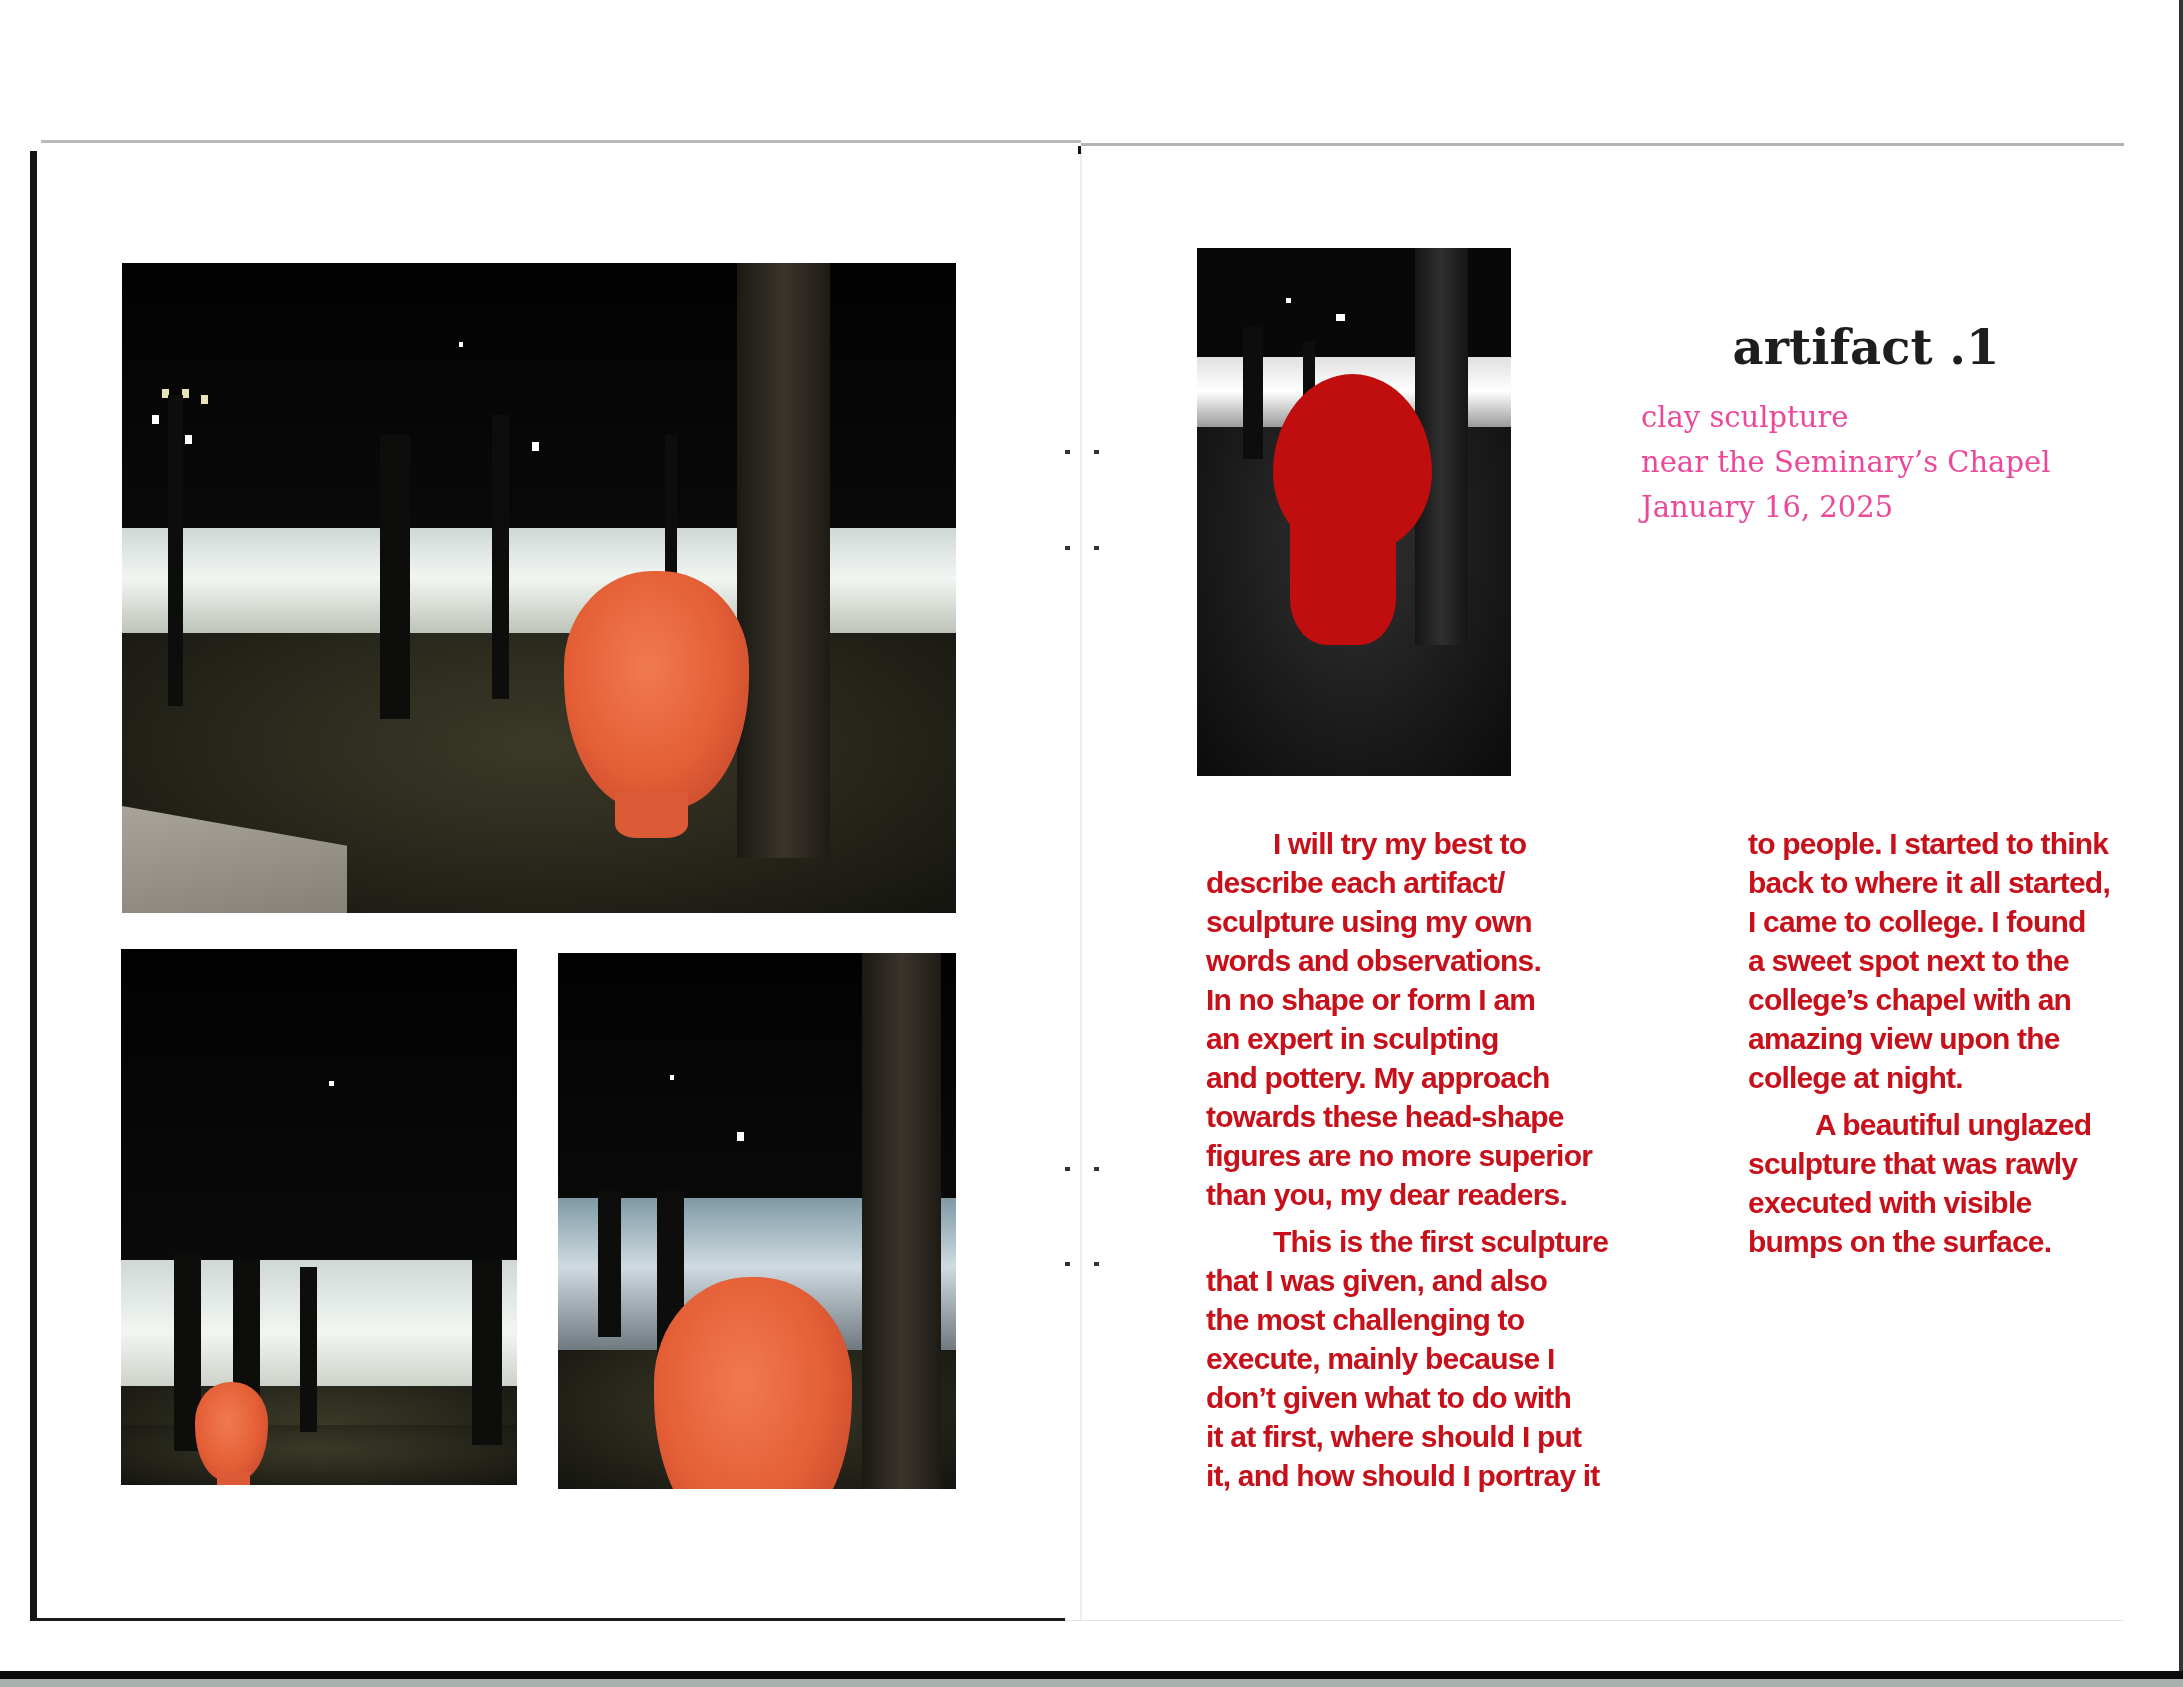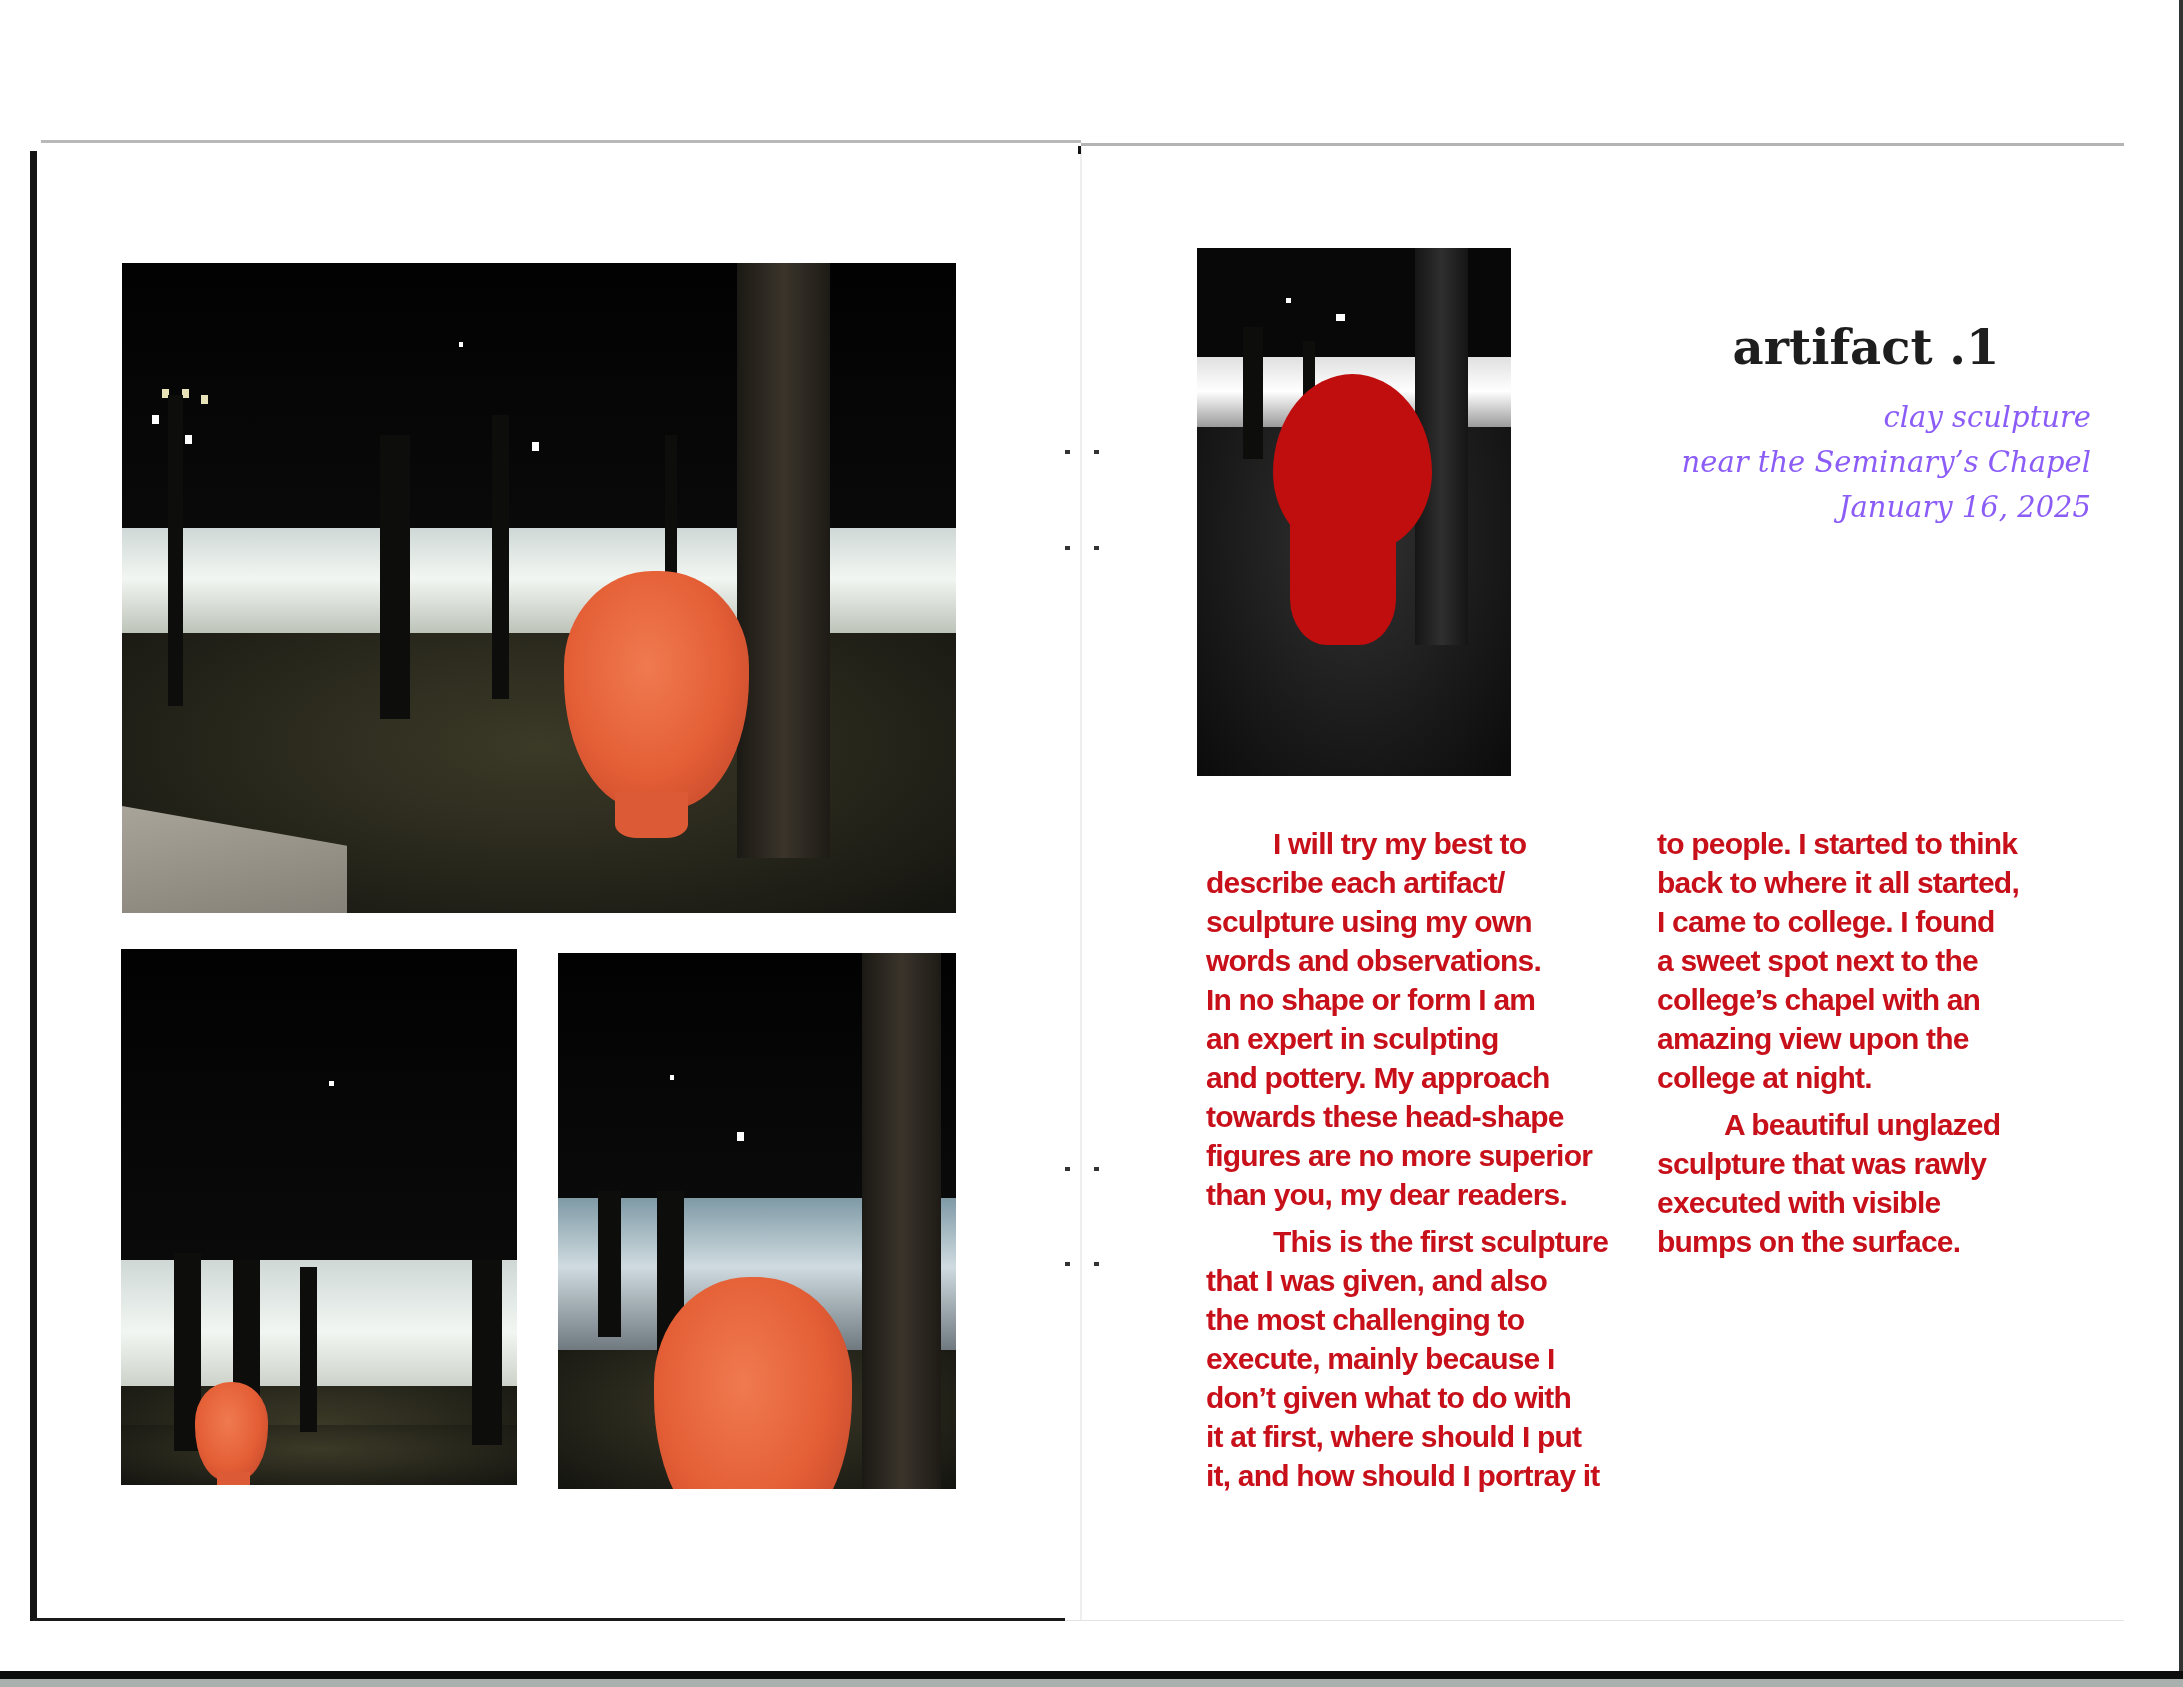--- a/index.html
+++ b/index.html
@@ -45,22 +45,22 @@
   .bw-ground { position: absolute; left: 0; right: 0; bottom: 0; background: radial-gradient(ellipse at 50% 30%, #333, #1a1a1a 60%, #0b0b0b); }
   .bw-trunk { position: absolute; background: linear-gradient(90deg, #151515, #2f2f2f 50%, #151515); }
   .silhouette { position: absolute; background: #c00d0d; }
 
   
   .title {
     font-family: "DejaVu Serif", serif; font-weight: bold; font-size: 48px;
     color: #1e1e1e; text-align: center; line-height: 1;
   }
   .meta-line {
-    font-family: "DejaVu Serif", serif; font-style: italic; font-size: 29px;
-    color: #8b5cf6; text-align: right; line-height: 45px; white-space: nowrap;
+    font-family: "DejaVu Serif", serif; font-size: 29px;
+    color: #ec4899; text-align: left; line-height: 45px; white-space: nowrap;
   }
   .body-col {
     color: #c8101a; font-family: "Liberation Sans", sans-serif; font-weight: bold;
     font-size: 30px; line-height: 39px; letter-spacing: -0.8px;
   }
   .body-col .line { white-space: nowrap; display: block; }
   .body-col .indent { padding-left: 67px; }
   .body-col .para-gap { height: 8px; }
 </style>
 </head>
@@ -177,21 +177,21 @@
       <span class="line indent">This is the first sculpture</span>
       <span class="line">that I was given, and also</span>
       <span class="line">the most challenging to</span>
       <span class="line">execute, mainly because I</span>
       <span class="line">don’t given what to do with</span>
       <span class="line">it at first, where should I put</span>
       <span class="line">it, and how should I portray it</span>
     </div>
   </div>
 
-  <div class="abs body-col" style="left:1657px;top:824px;width:423px">
+  <div class="abs body-col" style="left:1748px;top:824px;width:423px">
     <div>
       <span class="line">to people. I started to think</span>
       <span class="line">back to where it all started,</span>
       <span class="line">I came to college. I found</span>
       <span class="line">a sweet spot next to the</span>
       <span class="line">college’s chapel with an</span>
       <span class="line">amazing view upon the</span>
       <span class="line">college at night.</span>
     </div>
     <div class="para-gap"></div>

